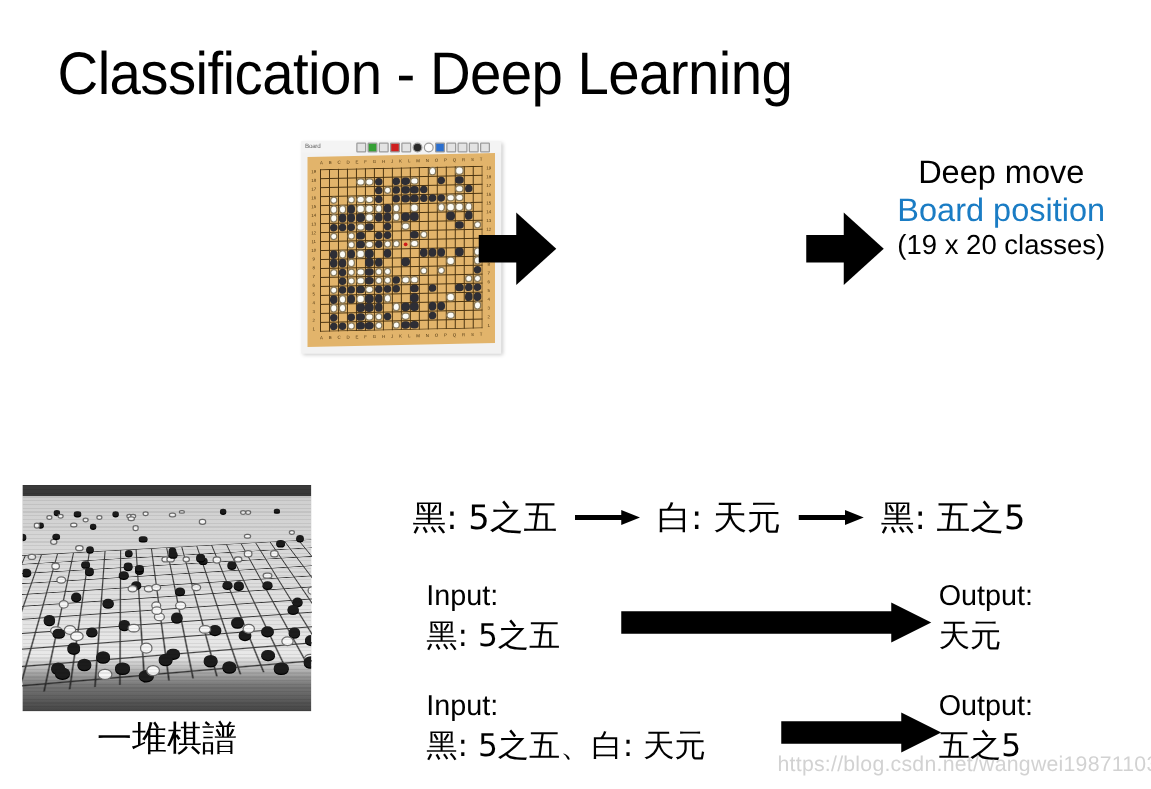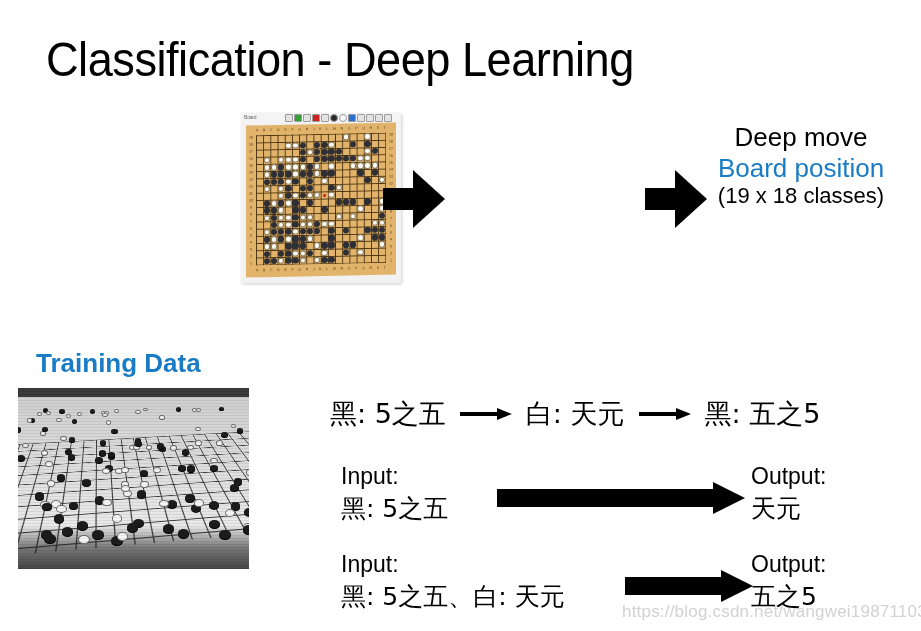--- a/index.html
+++ b/index.html
@@ -633,24 +633,23 @@
 
 
   <div class="block-arrow" style="left:645px; top:170px; width:62px; height:58px;">
     <span class="tail" style="left:0; top:18px; width:32px; height:22px;"></span>
     <span class="head" style="left:30px; top:0; border-width:29px 0 29px 32px;"></span>
   </div>
 
   <div id="next-move-block">
     <div class="l1">Deep move</div>
     <div class="l2">Board position</div>
-    <div class="l4">(19 x 18 classes)</div>
-  </div>
-
-  <div id="training-data-label">Training Data</div>
+    <div class="l4">(19 x 20 classes)</div>
+  </div>
+
 
   <div id="training-photo">
     <div class="photo-bg"></div>
     <div class="grid-plane"></div>
     <div id="photo-stone-layer">
         <span class="pstone w" style="left: 177.346px; top: 52.3874px; width: 6.7355px; height: 5.25369px;"></span>
         <span class="pstone b" style="left: 93.4719px; top: 40.5746px; width: 6.12214px; height: 4.77527px;"></span>
         <span class="pstone b" style="left: 226.176px; top: 119.661px; width: 10.2286px; height: 7.97828px;"></span>
         <span class="pstone b" style="left: 46.839px; top: 60.7197px; width: 7.16814px; height: 5.59115px;"></span>
         <span class="pstone b" style="left: 50.5832px; top: 113.718px; width: 9.91996px; height: 7.73757px;"></span>
@@ -758,20 +757,21 @@
         <span class="pstone b" style="left: 71.7603px; top: 21.4296px; width: 5.12807px; height: 3.9999px;"></span>
         <span class="pstone b" style="left: 116.913px; top: 52.8536px; width: 6.75971px; height: 5.27257px;"></span>
         <span class="pstone w" style="left: 175.809px; top: 111.02px; width: 9.77986px; height: 7.62829px;"></span>
         <span class="pstone b" style="left: 144.881px; top: 136.099px; width: 11.0821px; height: 8.64403px;"></span>
         <span class="pstone w" style="left: 140.808px; top: 111.83px; width: 9.82192px; height: 7.6611px;"></span>
         <span class="pstone b" style="left: 77.4282px; top: 68.808px; width: 7.58811px; height: 5.91873px;"></span>
       </div>
     <div class="noise"></div>
   </div>
 
+  <div id="training-caption" class="cjk">一堆棋譜</div>
 
 
   <div id="move-sequence">
     <span class="cjk">黑: 5之五</span>
     <span class="thin-arrow">
         <span class="shaft"></span>
         <span class="tip"></span>
       </span>
     <span class="cjk">白: 天元</span>
     <span class="thin-arrow">

